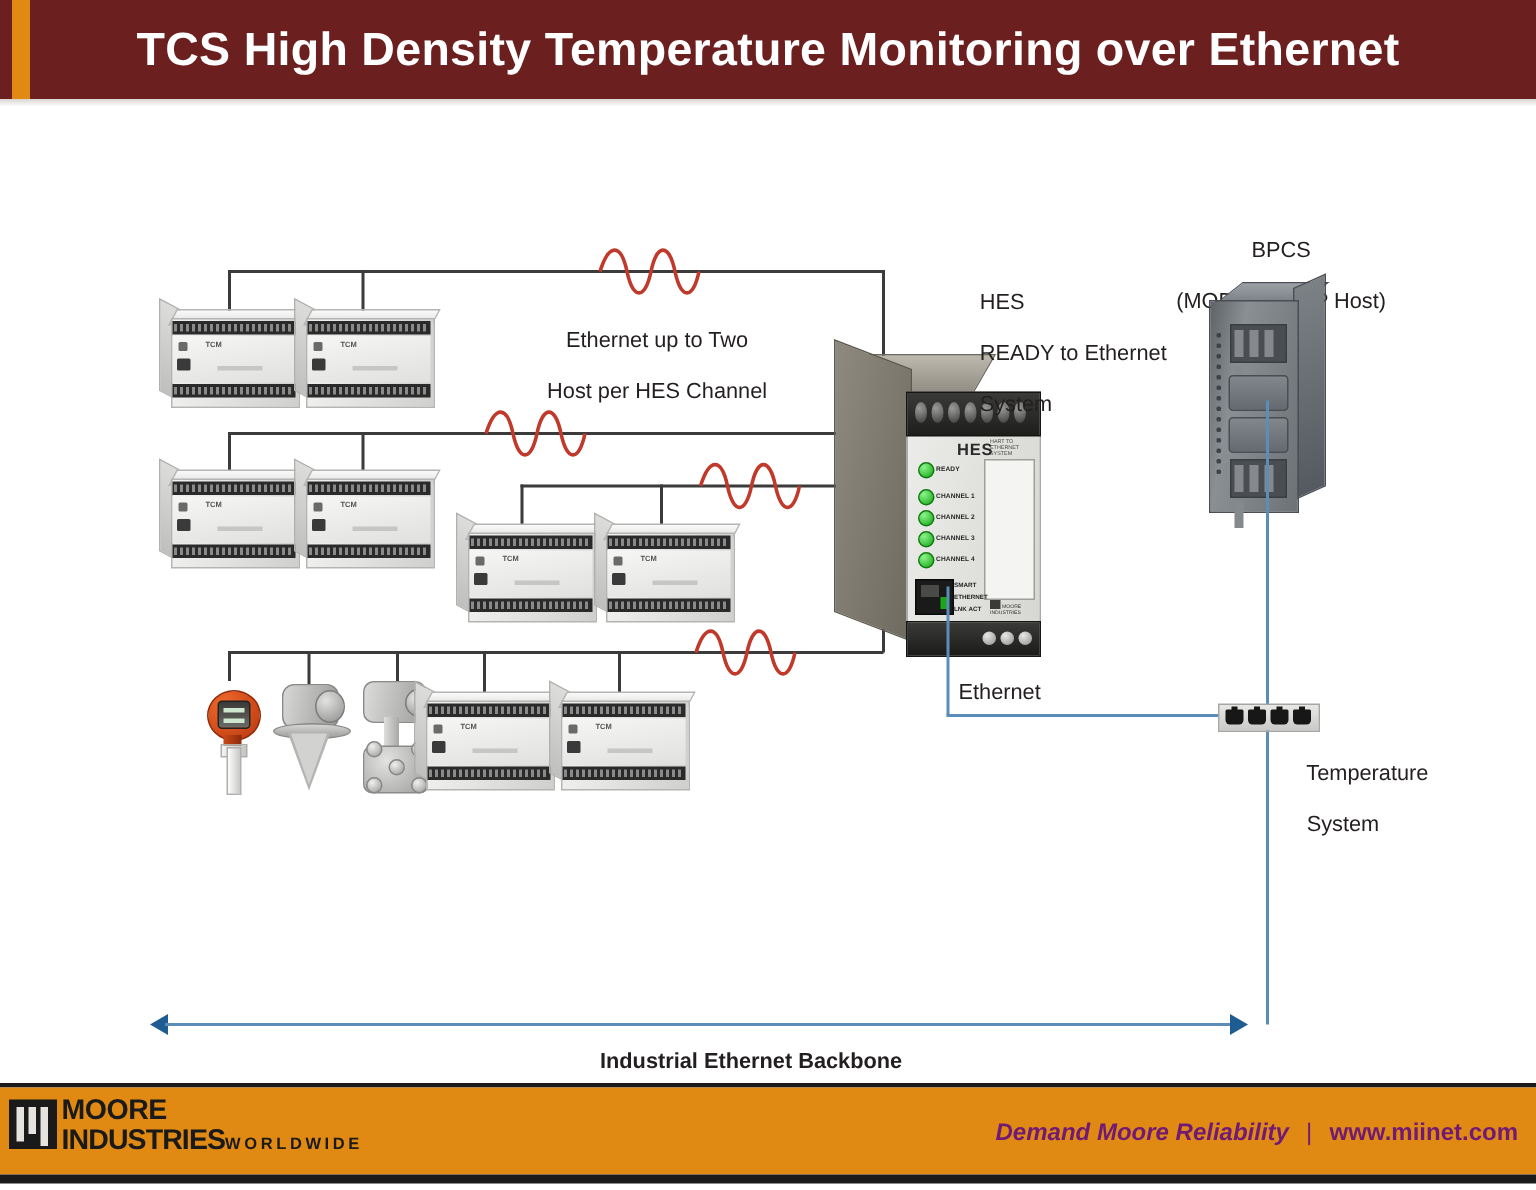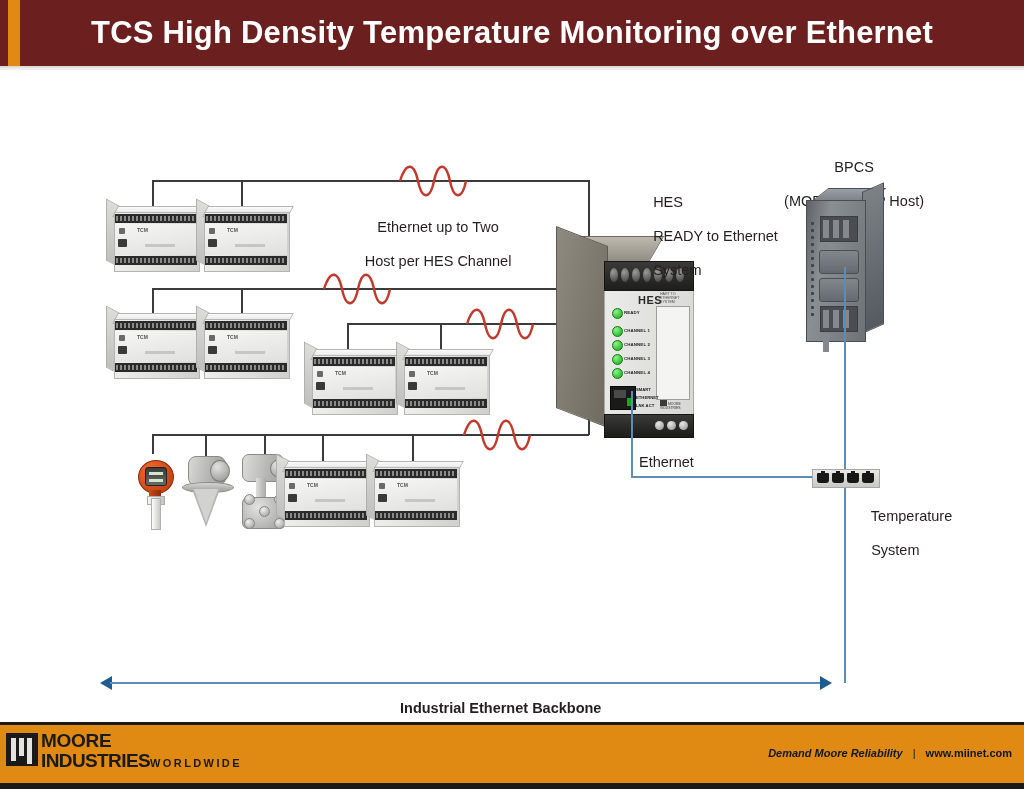--- a/index.html
+++ b/index.html
@@ -24,21 +24,21 @@
        position:relative;}
   .logo-mark i{position:absolute;top:5px;width:5px;height:23px;background:#e6e2de;display:block;}
   .logo-mark i:nth-child(1){left:5px;}
   .logo-mark i:nth-child(2){left:13px;height:18px;}
   .logo-mark i:nth-child(3){left:21px;height:26px;}
   .logo-text{line-height:1;}
   .logo-l1{font-size:19px;font-weight:bold;color:#1a1a1a;letter-spacing:-.3px;display:block;}
   .logo-l2{font-size:19px;font-weight:bold;color:#1a1a1a;letter-spacing:-.6px;display:block;margin-top:1px;}
   .logo-ww{font-size:11px;font-weight:bold;color:#1a1a1a;letter-spacing:2.4px;text-align:center;}
   .logo-row2{display:flex;align-items:baseline;}
-  .footer-right{position:absolute;right:12px;top:22px;color:#0f172a;font-size:11px;}
+  .footer-right{position:absolute;right:12px;top:22px;color:#701a75;font-size:16px;}
   .footer-tag{font-style:italic;font-weight:bold;}
   .footer-sep{margin:0 7px;}
   .footer-url{font-weight:bold;}
 
   
   .canvas{position:absolute;left:0;top:71px;width:1024px;height:651px;}
   .lbl{position:absolute;font-size:14.5px;line-height:17px;color:#231f20;white-space:pre;}
   .lbl-c{text-align:center;}
 
   

